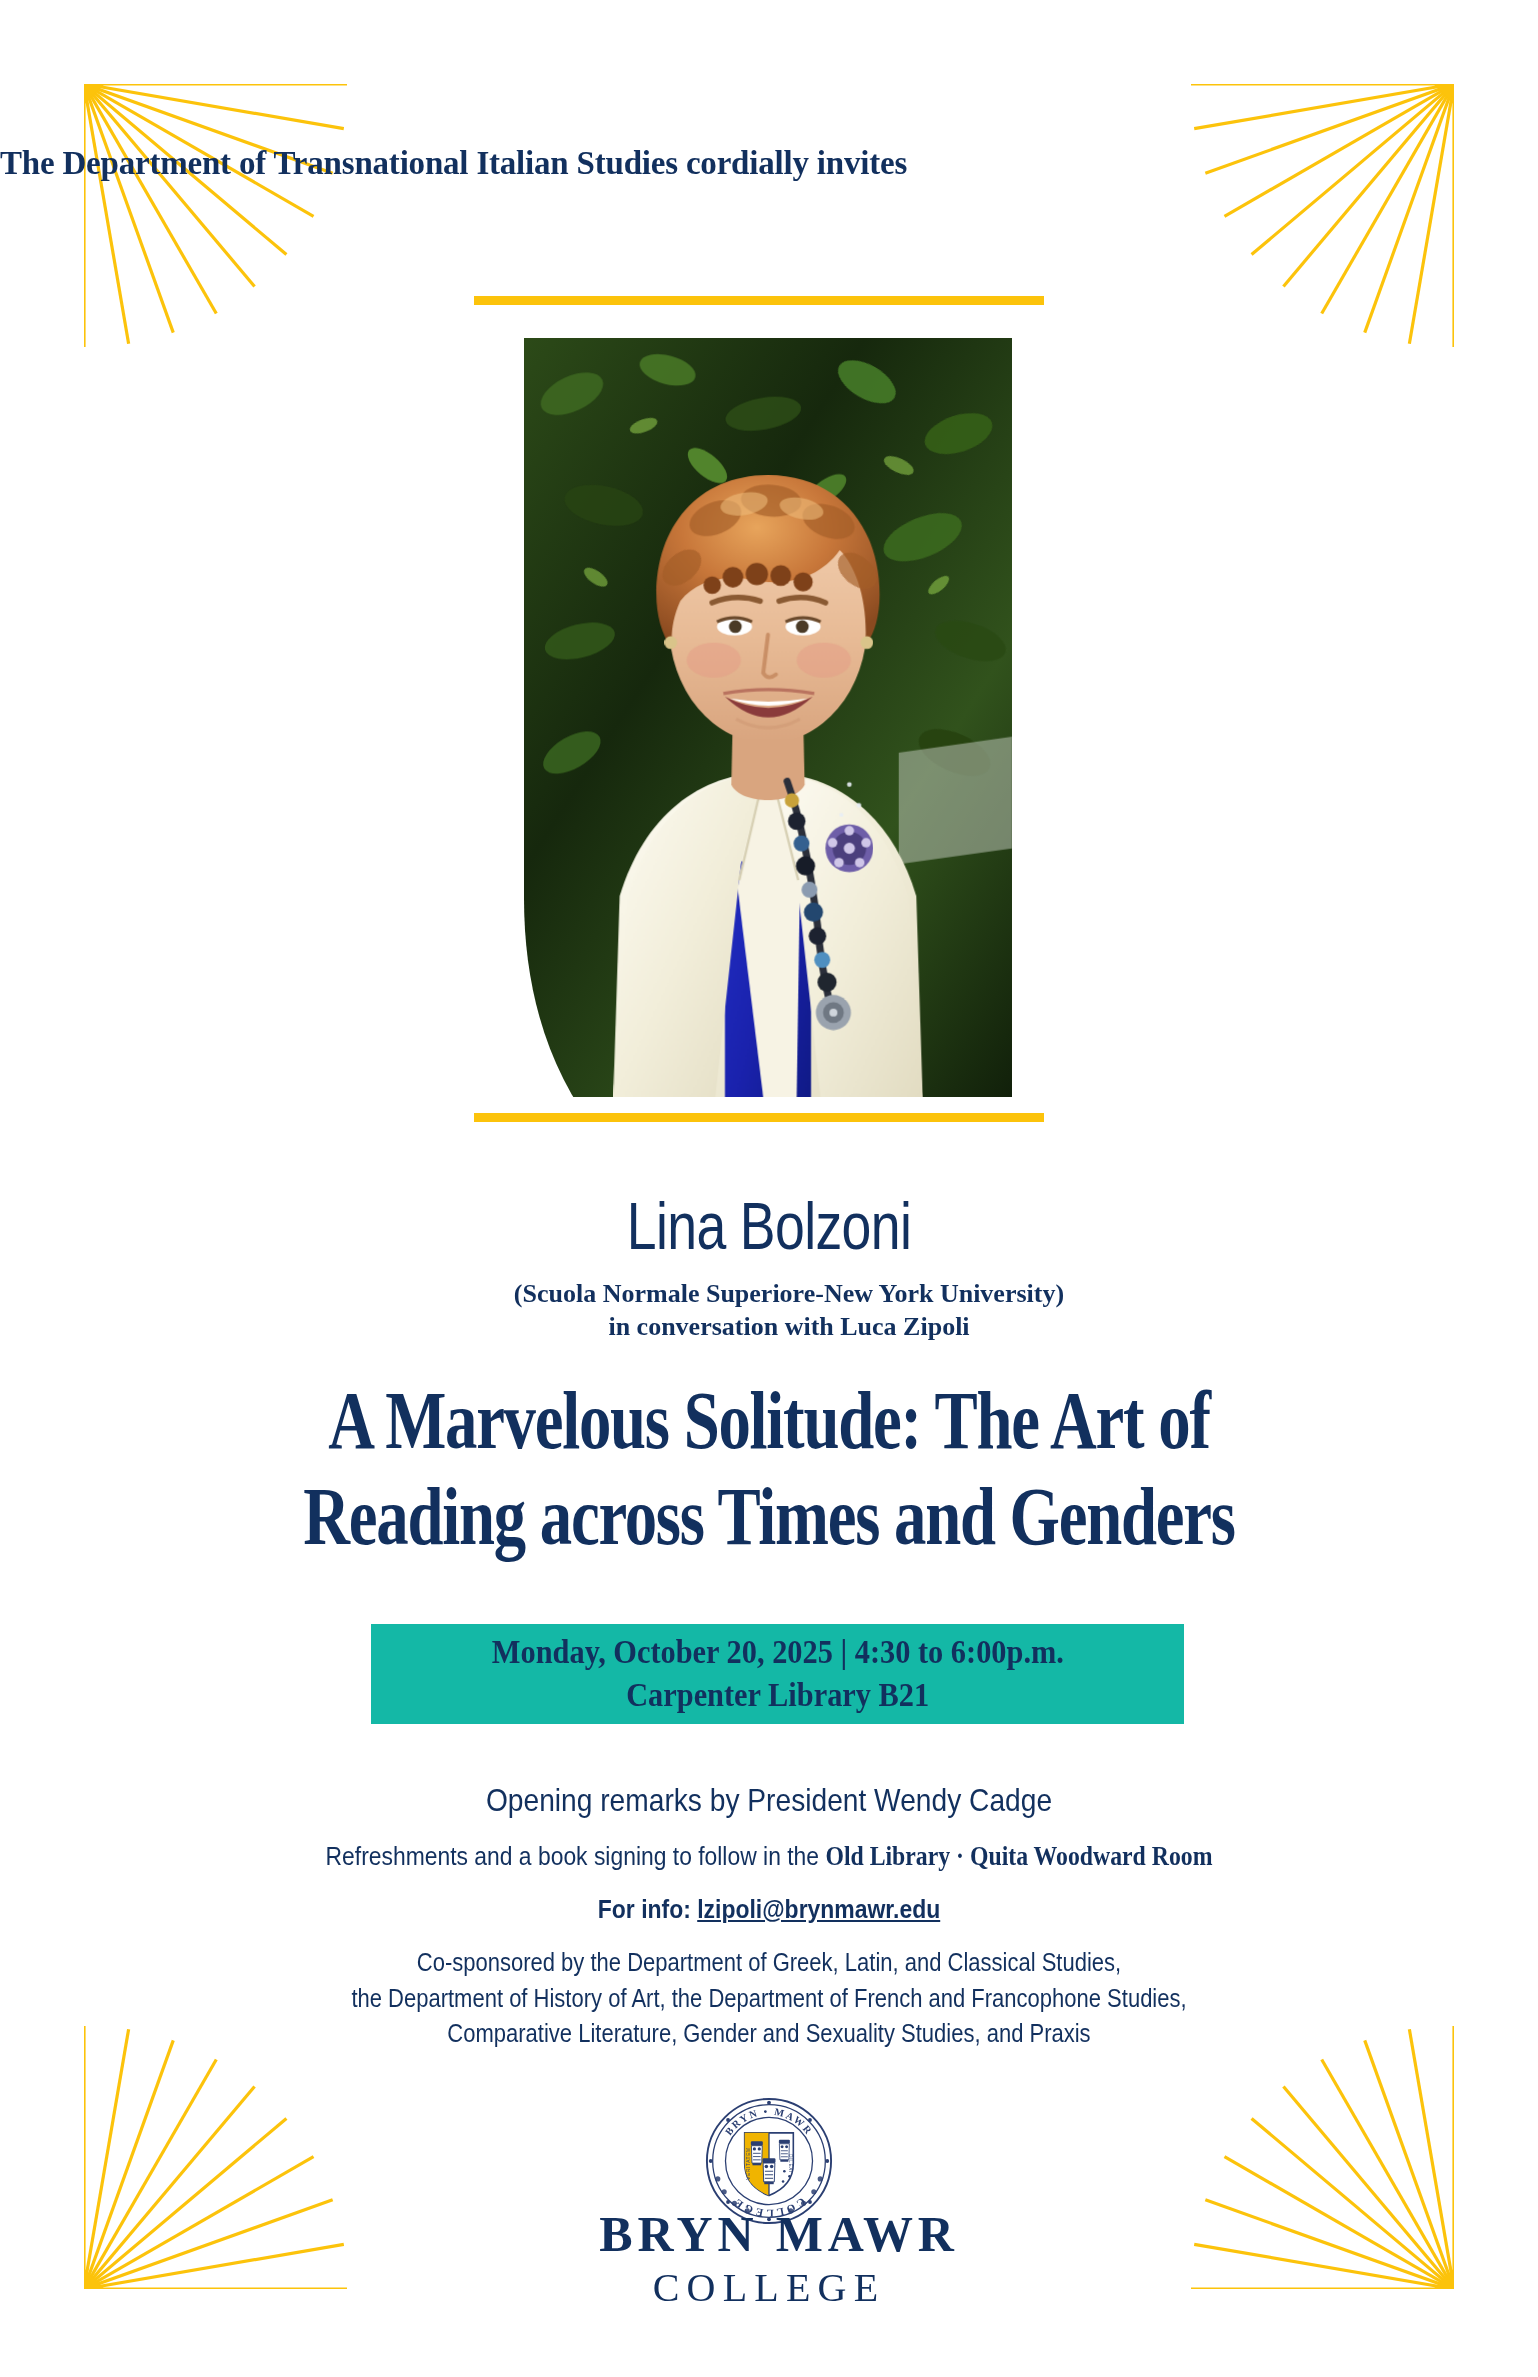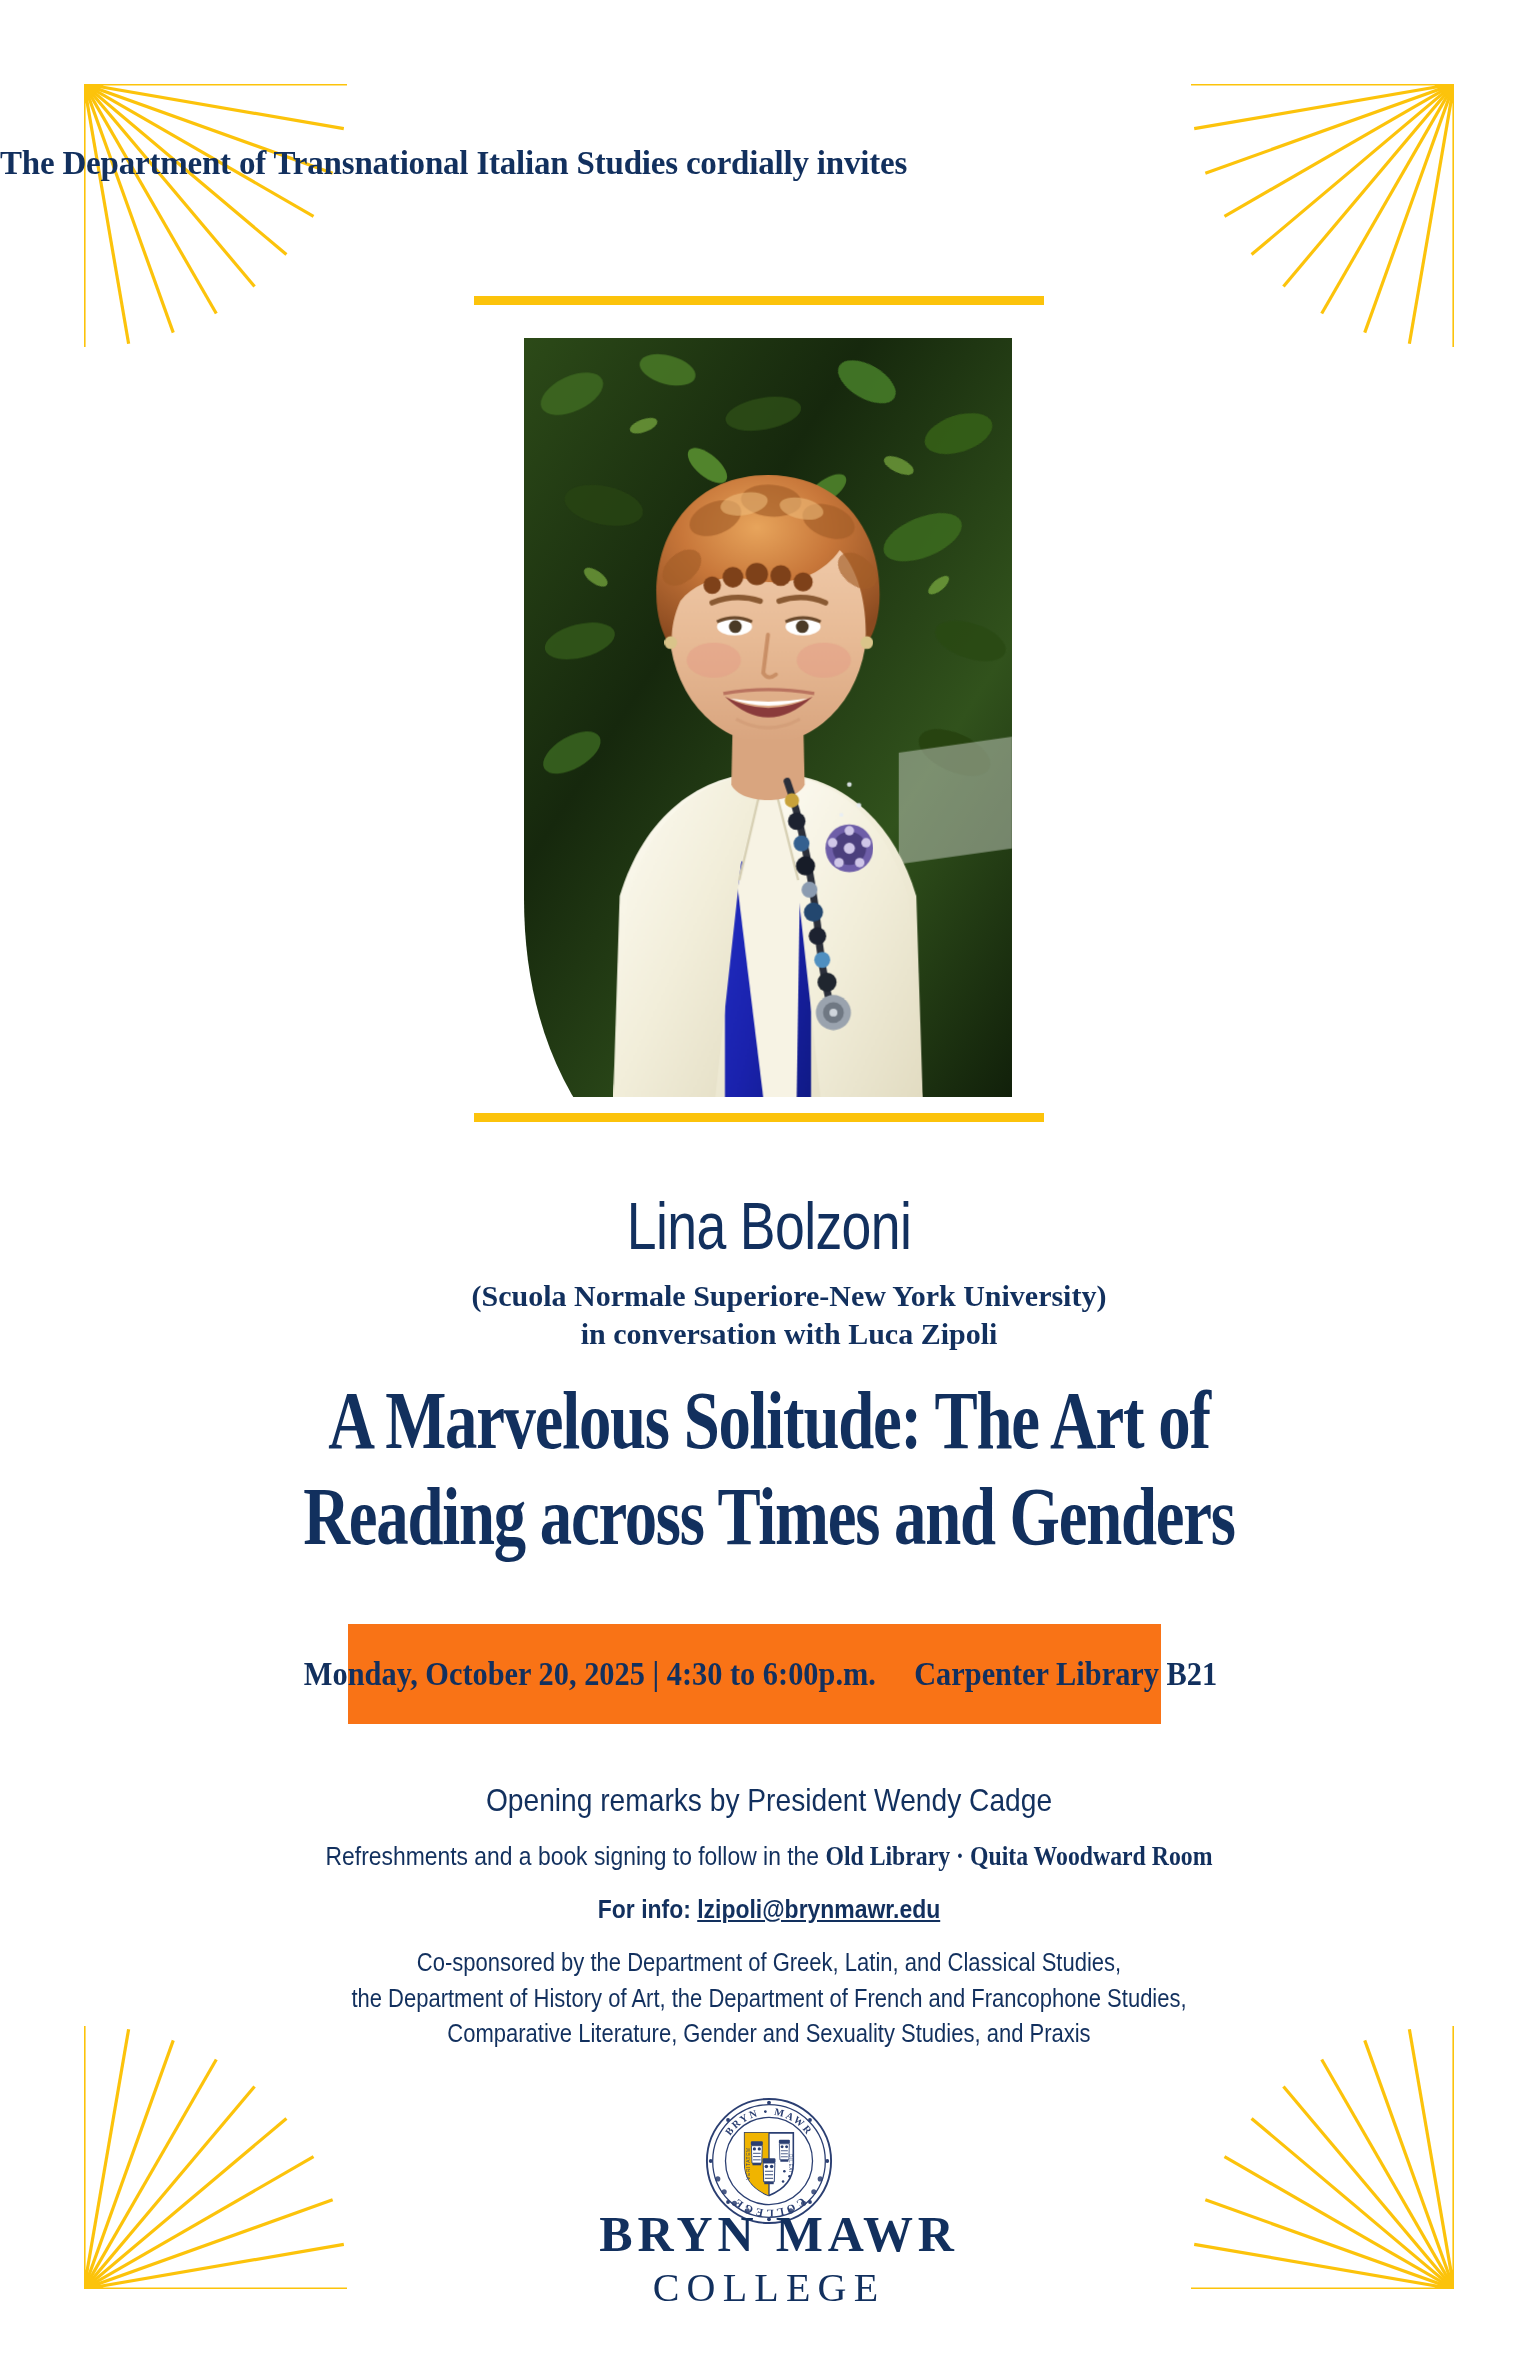--- a/index.html
+++ b/index.html
@@ -88,21 +88,21 @@
     transform: scaleX(0.80);
     letter-spacing: -0.8px;
   }
   .affiliation {
     position: absolute;
     left: 0; right: 0;
     top: 1277px;
     text-align: center;
     font-family: "Liberation Serif", serif;
     font-weight: bold;
-    font-size: 30px;
+    font-size: 26px;
     line-height: 1.28;
     color: #12305e;
     padding-left: 40px;
   }
 
   
   .talk-title {
     position: absolute;
     left: 0; right: 0;
     top: 1372px;
@@ -112,27 +112,27 @@
     font-size: 83px;
     line-height: 1.16;
     color: #12305e;
     transform: scaleX(0.78);
     letter-spacing: -1.6px;
   }
 
   
   .date-box {
     position: absolute;
-    left: 348px;
+    left: 371px;
     top: 1624px;
     width: 813px;
     height: 100px;
-    background: #f97316;
+    background: #14b8a6;
     display: flex;
-    flex-direction: row;
+    flex-direction: column;
     align-items: center;
     justify-content: center;
   }
   .date-line {
     font-family: "Liberation Serif", serif;
     font-weight: bold;
     font-size: 33px;
     line-height: 1.30;
     color: #12305e;
     transform: scaleX(0.92);

